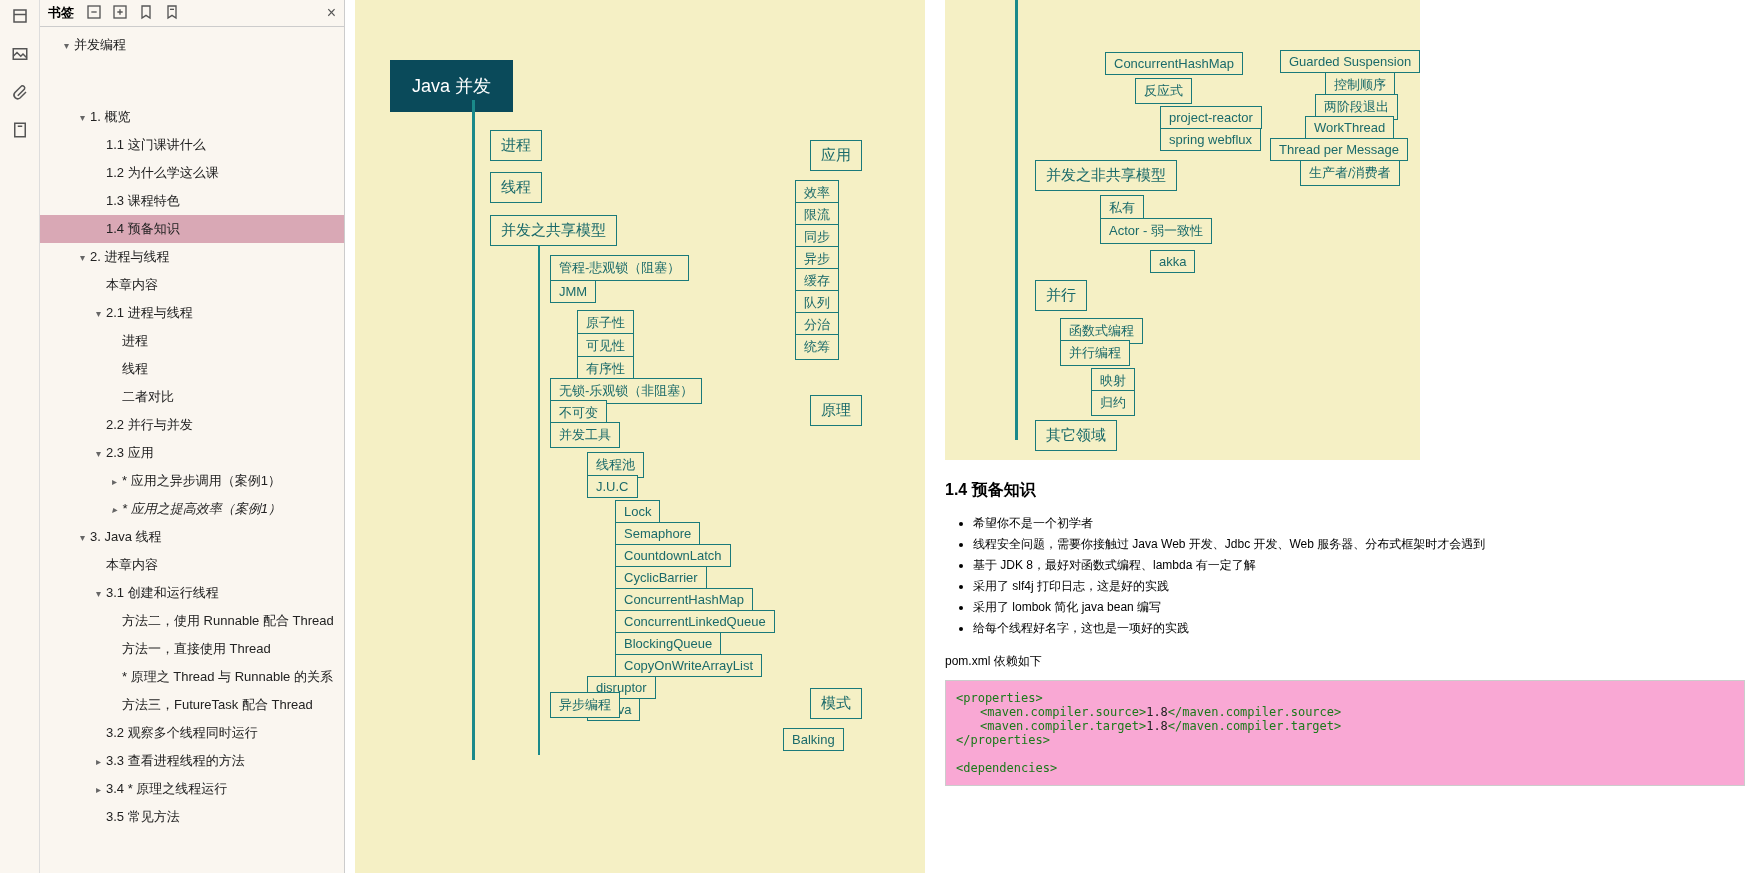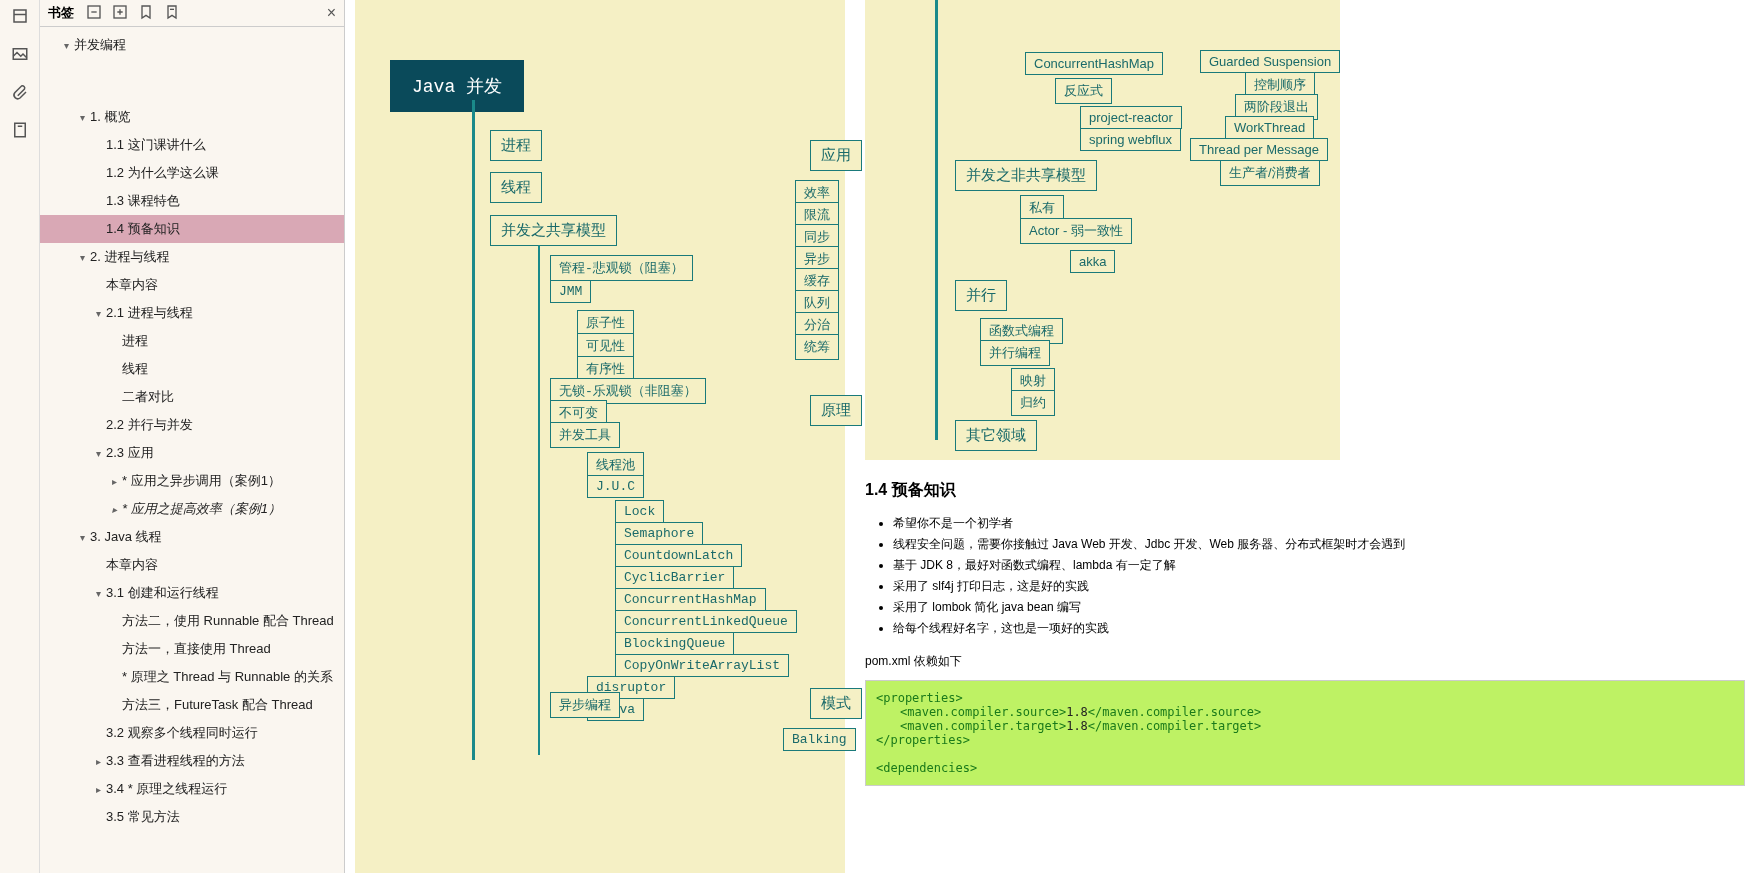--- a/index.html
+++ b/index.html
@@ -11,34 +11,34 @@
 .sidebar-header .title { font-weight: bold; margin-right: 12px; }
 .sidebar-header .hicon { width: 18px; height: 18px; margin-right: 8px; color: #555; cursor: pointer; }
 .sidebar-header .close { margin-left: auto; font-size: 16px; color: #555; cursor: pointer; }
 .tree { flex: 1; overflow-y: auto; padding: 4px 0 20px 0; }
 .tree-item { padding: 5px 8px; white-space: nowrap; cursor: pointer; color: #222; }
 .tree-item.selected { background: #d9a8b5; }
 .tree-item .arrow { display: inline-block; width: 10px; color: #666; font-size: 10px; }
 
 .content { flex: 1; display: flex; overflow: hidden; background: #fff; }
 .page { background: #f5f0c5; position: relative; margin: 0 10px; }
-.page.left { width: 490px; height: 100%; font-family: Liberation Mono, monospace; }
+.page.left { width: 570px; height: 100%; }
 .page.right { width: 475px; height: 460px; }
 .right-col { display: flex; flex-direction: column; flex: 1; }
 
 .root-box { position: absolute; background: #0a4a5a; color: #fff; padding: 12px 20px; font-size: 18px; border: 2px solid #0a4a5a; }
 .node { position: absolute; background: #f5f0c5; border: 1.5px solid #1a7a7a; color: #1a6a6a; padding: 3px 8px; font-size: 13px; white-space: nowrap; }
 .node.big { font-size: 15px; padding: 5px 10px; }
 .line-v { position: absolute; width: 3px; background: #1a8a8a; }
 
 .doc { padding: 20px 10px 10px 10px; font-size: 13px; }
 .doc h3 { font-size: 16px; margin-bottom: 14px; }
 .doc ul { padding-left: 28px; margin-bottom: 16px; }
 .doc li { margin-bottom: 4px; font-size: 12px; }
-.code-block { border: 1px solid #ccc; padding: 10px; font-family: Consolas, monospace; font-size: 12px; background: #bef264; }
+.code-block { border: 1px solid #ccc; padding: 10px; font-family: Consolas, monospace; font-size: 12px; background: #f9a8d4; }
 .code-block .tag { color: #1a7a1a; }
 .code-block .txt { color: #222; }
 .ind1 { padding-left: 24px; }
 </style>
 </head>
 <body>
 
 <div class="left-icons">
   <span class="icon">
       <svg viewBox="0 0 24 24" width="18" height="18" fill="none" stroke="currentColor" stroke-width="2">

